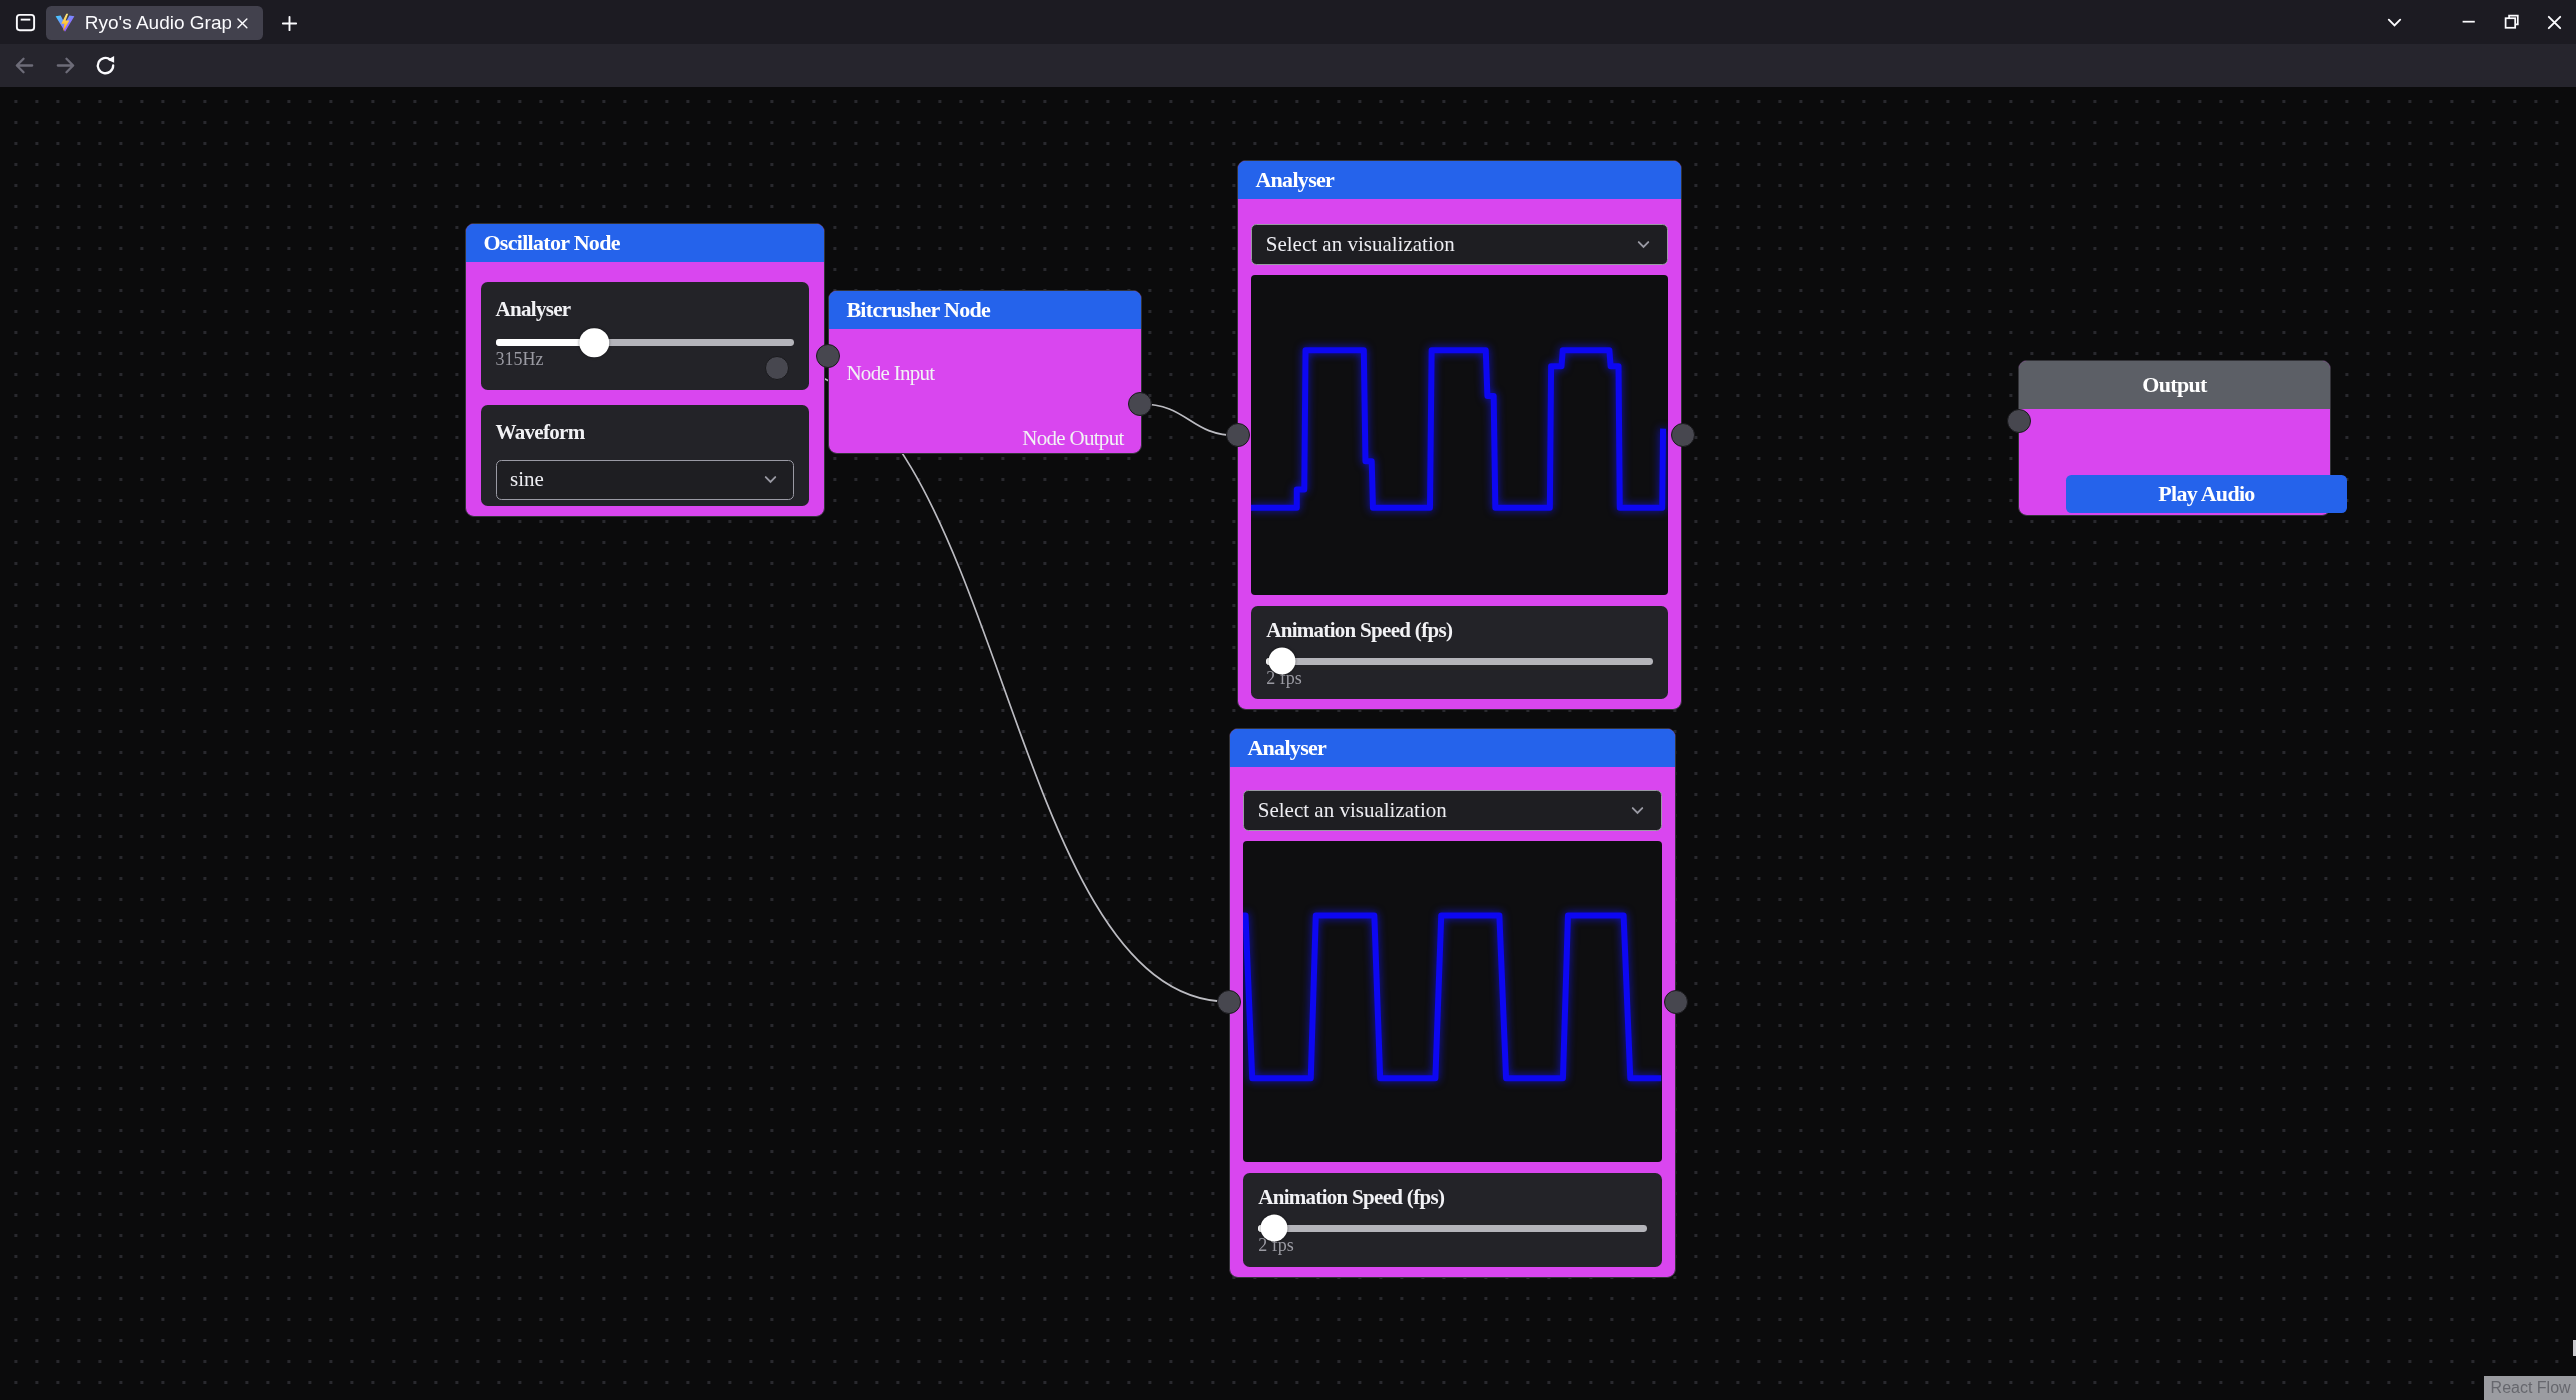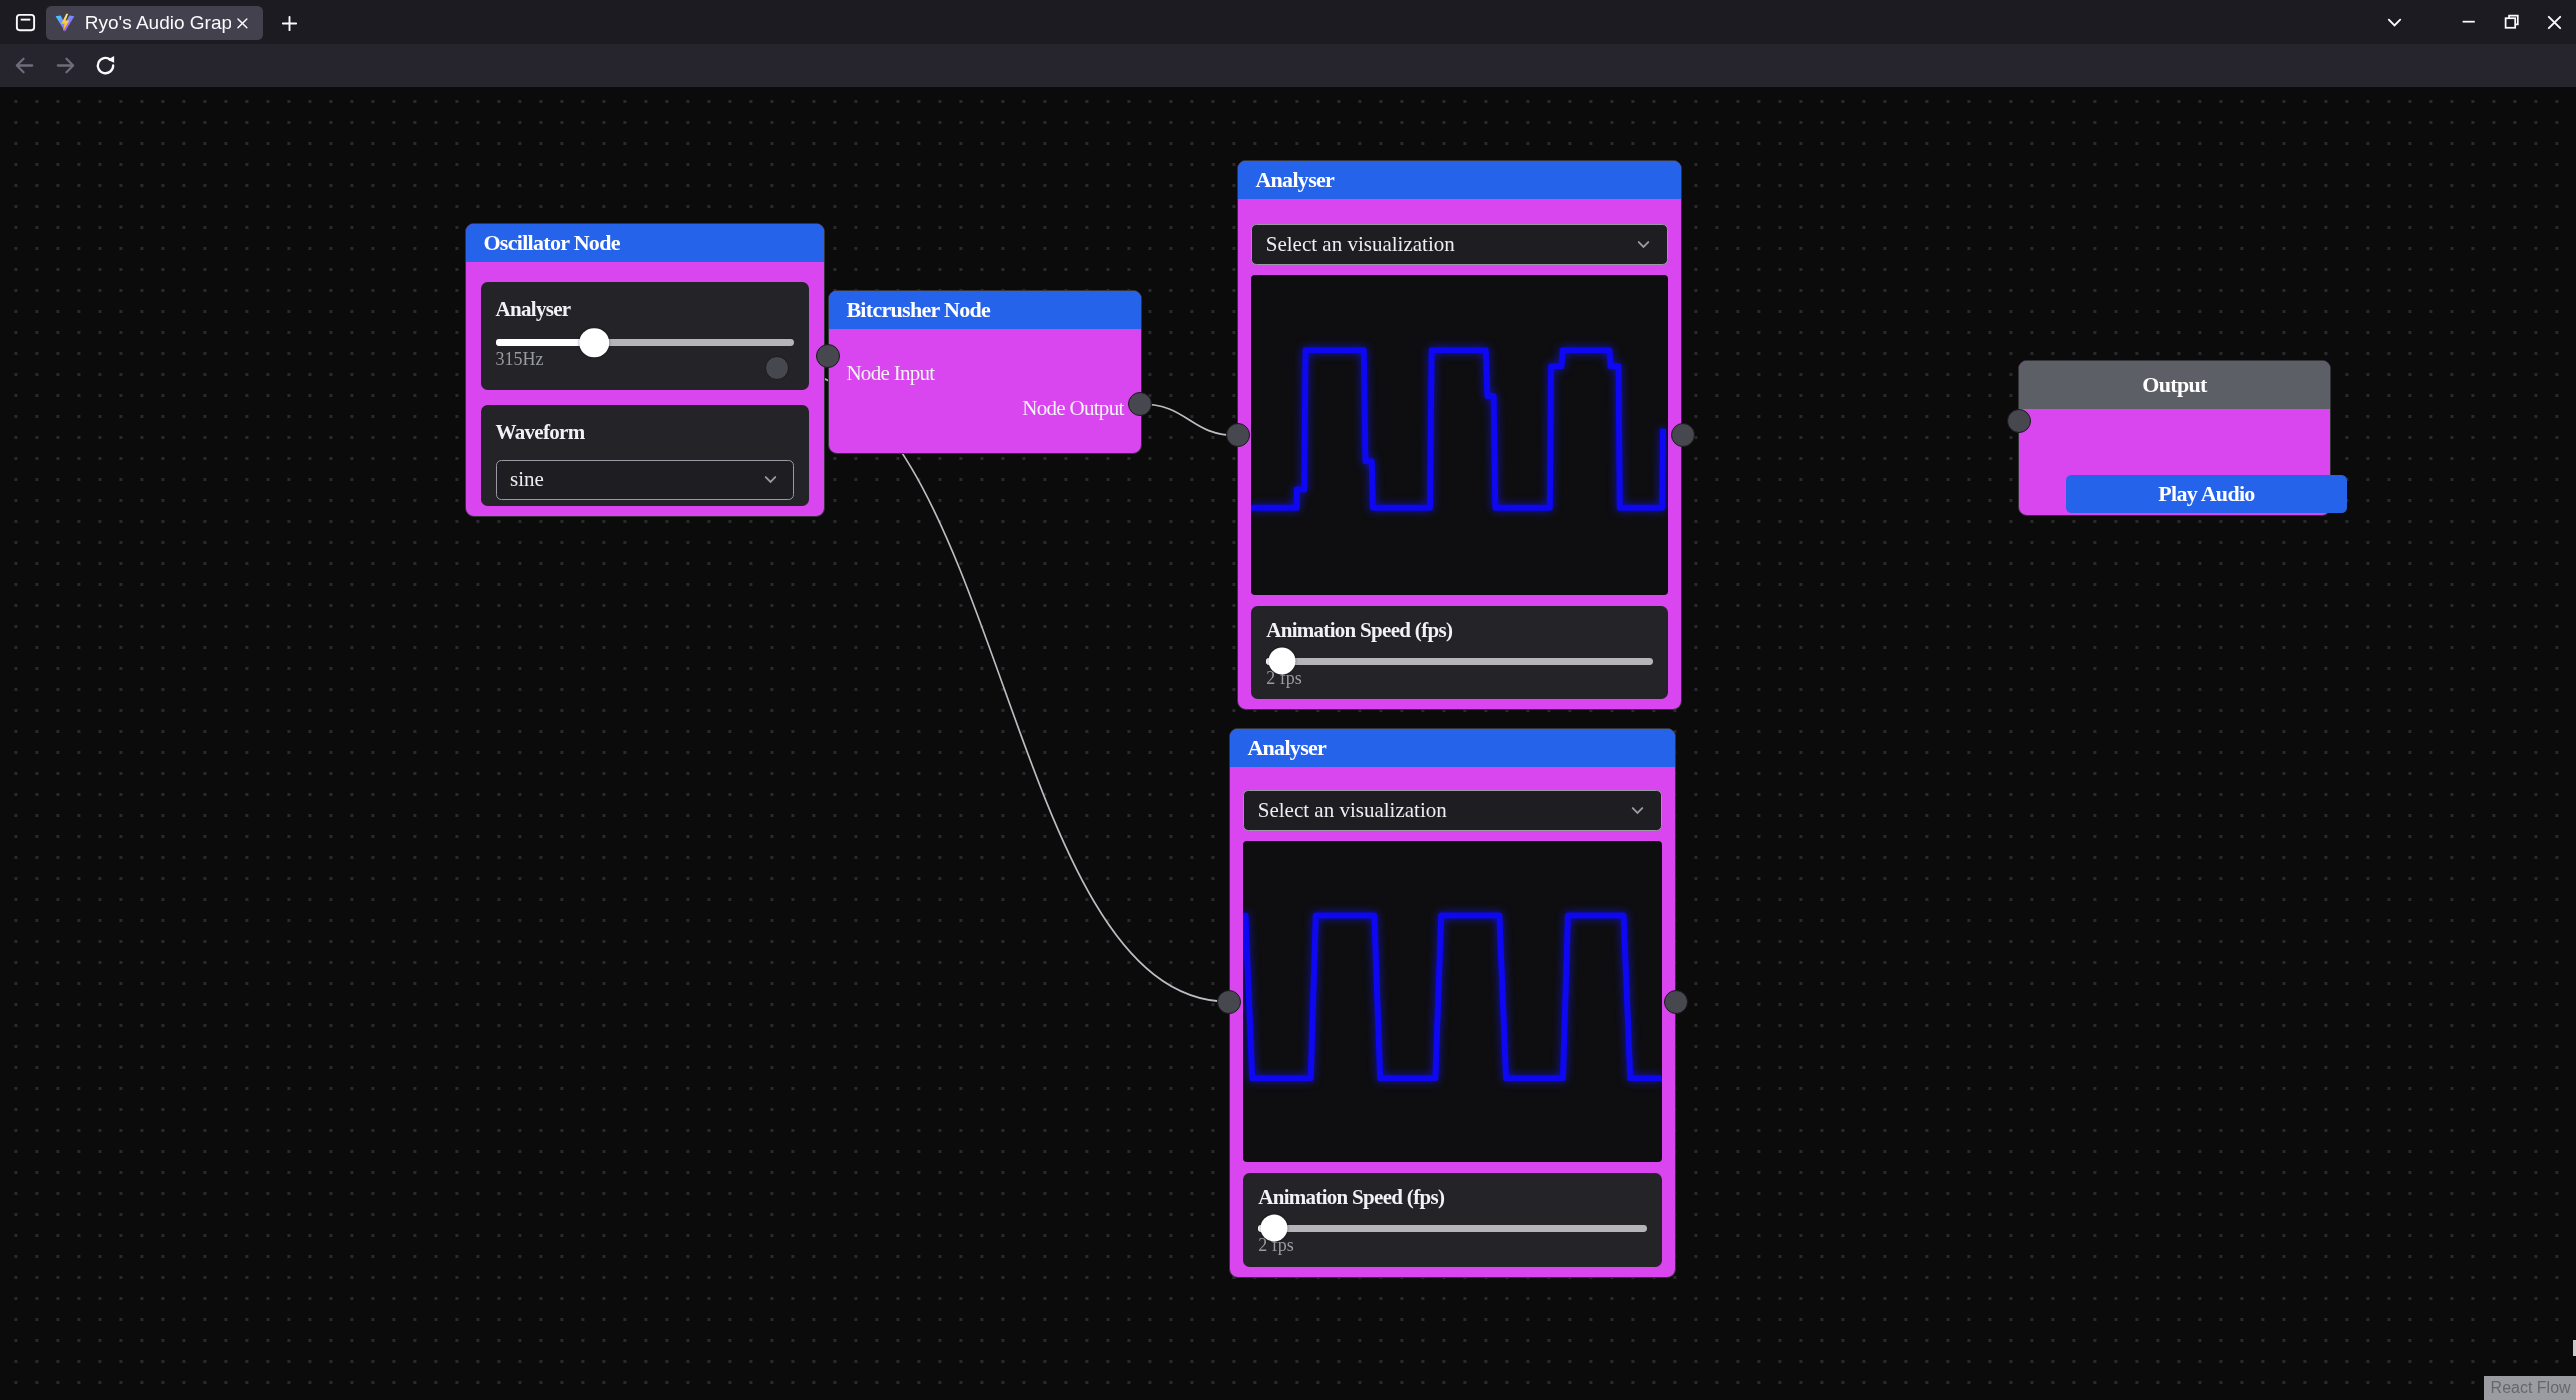--- a/index.html
+++ b/index.html
@@ -204,21 +204,21 @@
     </div>
   </div>
 </div>
 
 <div class="node" style="left:828px;top:290px;width:314px;height:164px;">
   <div class="node-header" style="background:#2563eb;">
     <span>Bitcrusher Node</span>
   </div>
   <div class="node-body" style="padding:16px 17.4px;">
     <div class="lbl" style="font-weight:400;margin-top:16px;">Node Input</div>
-    <div class="lbl" style="font-weight:400;margin-top:10px;text-align:right;">Node Output</div>
+    <div class="lbl" style="font-weight:400;margin-top:40px;text-align:right;">Node Output</div>
   </div>
 </div>
 
 <div class="node" style="left:1237px;top:160px;width:445px;height:550px;">
   <div class="node-header" style="background:#2563eb;">
     <span>Analyser</span>
   </div>
   <div class="node-body">
     <div class="select" style="margin-top:12px;height:41px;">
       <span>Select an visualization</span>

